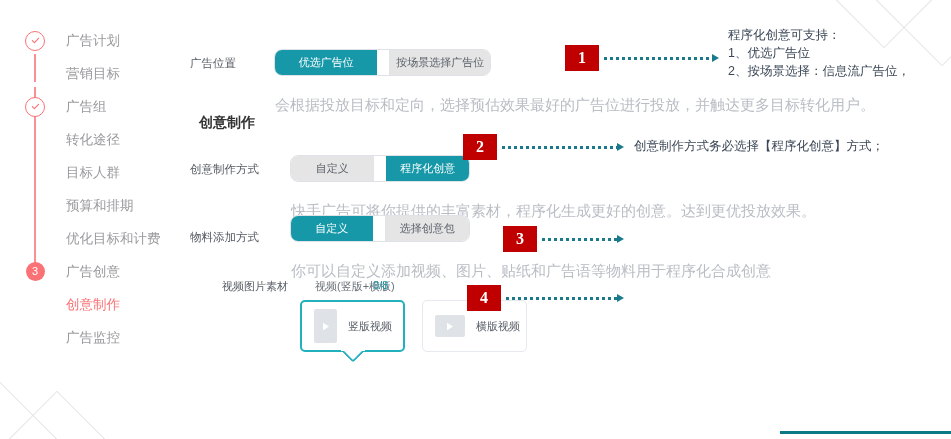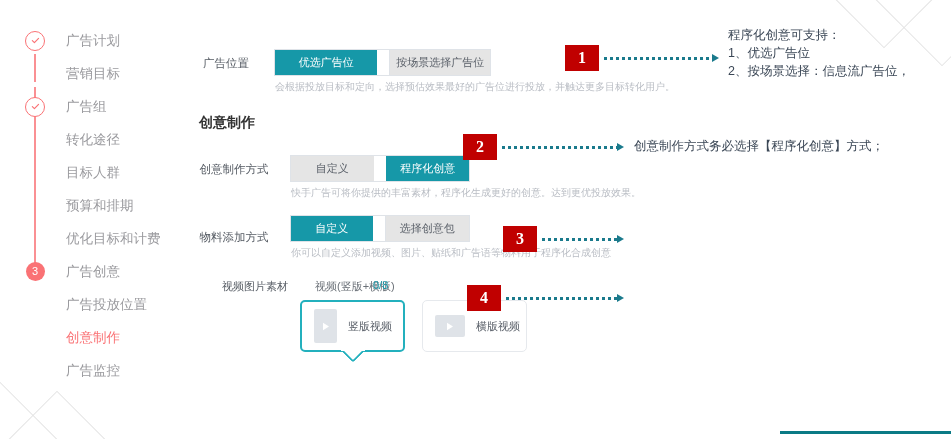--- a/index.html
+++ b/index.html
@@ -109,30 +109,30 @@
     font-size: 14px;
     font-weight: bold;
     color: #333333;
   }
 
   .form-row { position: absolute; }
   .row-label {
     position: absolute;
     font-size: 11.5px;
     color: #555b63;
-    text-align: center;
+    text-align: left;
     white-space: nowrap;
   }
 
   
   .seg {
     position: absolute;
     display: flex;
     height: 25px;
-    border-radius: 0;
+    border-radius: 8px;
     overflow: hidden;
     border: 1px solid #dfe3e8;
     background: #ffffff;
     gap: 12px;
   }
   .seg-item {
     display: flex;
     align-items: center;
     justify-content: center;
     font-size: 11px;
@@ -143,23 +143,24 @@
   }
   .seg-item + .seg-item { border-left: 1px solid #dfe3e8; }
   .seg-item.on {
     background: #1698a8;
     color: #ffffff;
     border-left-color: #1698a8;
   }
 
   .hint {
     position: absolute;
-    font-size: 10px;
+    font-size: 15px;
     color: #b9bdc4;
     white-space: nowrap;
+    margin-top: 16px;
   }
 
   
   .mat-label {
     position: absolute;
     font-size: 11px;
     color: #555b63;
     white-space: nowrap;
   }
   .mat-sub {
@@ -380,23 +381,20 @@
       <span class="step-label">优化目标和计费</span>
     </div>
 
     <div class="step-row">
       <span class="step-marker">
         <span class="circle-num">3</span>
       </span>
       <span class="step-label">广告创意</span>
     </div>
 
-    <div class="step-row">
-      <span class="step-label">广告投放位置</span>
-    </div>
     <div class="step-row">
       <span class="step-label active">创意制作</span>
     </div>
     <div class="step-row">
       <span class="step-label">广告监控</span>
     </div>
   </div>
 
   <div class="panel">
 

